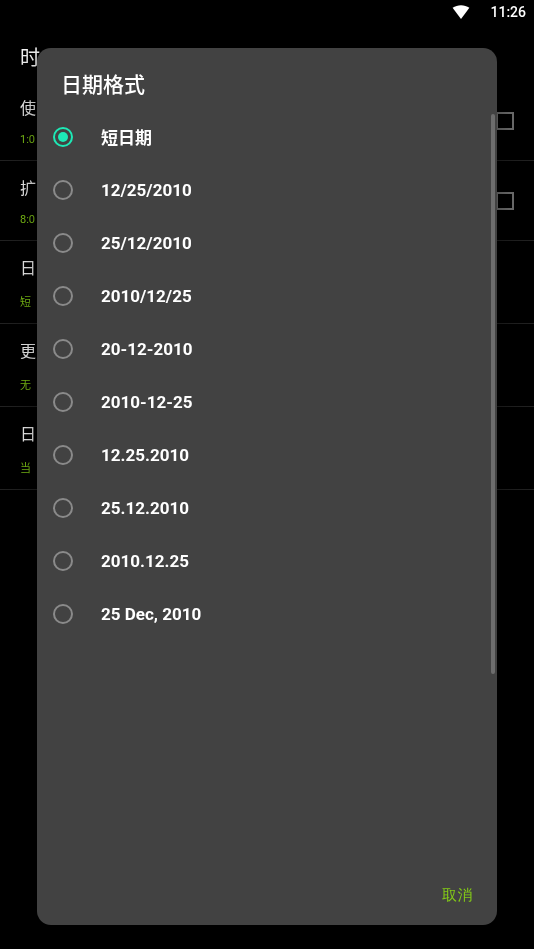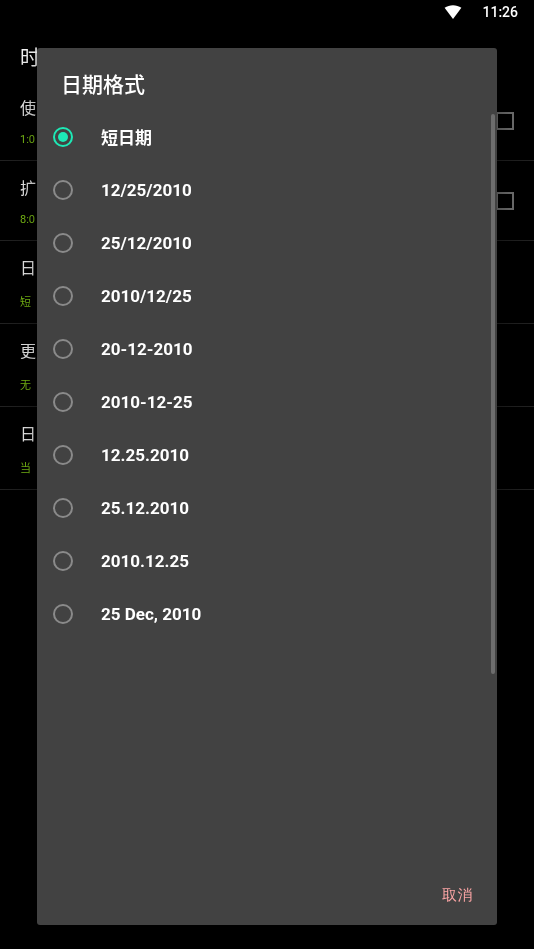--- a/index.html
+++ b/index.html
@@ -10,21 +10,21 @@
     color: #fff;
     position: relative;
   }
 
   
   .status-bar {
     height: 24px;
     display: flex;
     justify-content: flex-end;
     align-items: center;
-    padding: 0 16px;
+    padding: 0 8px;
     gap: 20px;
     font-size: 14px;
     font-weight: 500;
   }
   .wifi-icon svg { display: block; }
 
   
   .bg-page {
     position: absolute;
     top: 24px; left: 0; right: 0; bottom: 0;
@@ -49,21 +49,21 @@
   .bg-checkbox {
     width: 18px; height: 18px; border: 2px solid #777;
   }
 
   
   .dialog {
     position: absolute;
     left: 37px; right: 37px;
     top: 48px; bottom: 24px;
     background: #424242;
-    border-radius: 3px;
+    border-radius: 14px;
     display: flex;
     flex-direction: column;
     box-shadow: 0 10px 40px rgba(0,0,0,0.6);
   }
   .dialog-title {
     font-size: 21px;
     font-weight: 500;
     color: #fff;
     padding: 20px 24px 12px 24px;
   }
@@ -119,21 +119,21 @@
     border-radius: 2px;
   }
   .dialog-actions {
     display: flex;
     justify-content: flex-end;
     padding: 8px 10px 10px 10px;
   }
   .dialog-btn {
     background: transparent;
     border: none;
-    color: #fca5a5;
+    color: #84cc16;
     font-size: 15px;
     font-weight: 500;
     padding: 10px 14px;
     cursor: pointer;
     letter-spacing: 0.5px;
   }
 </style>
 </head>
 <body>
 

